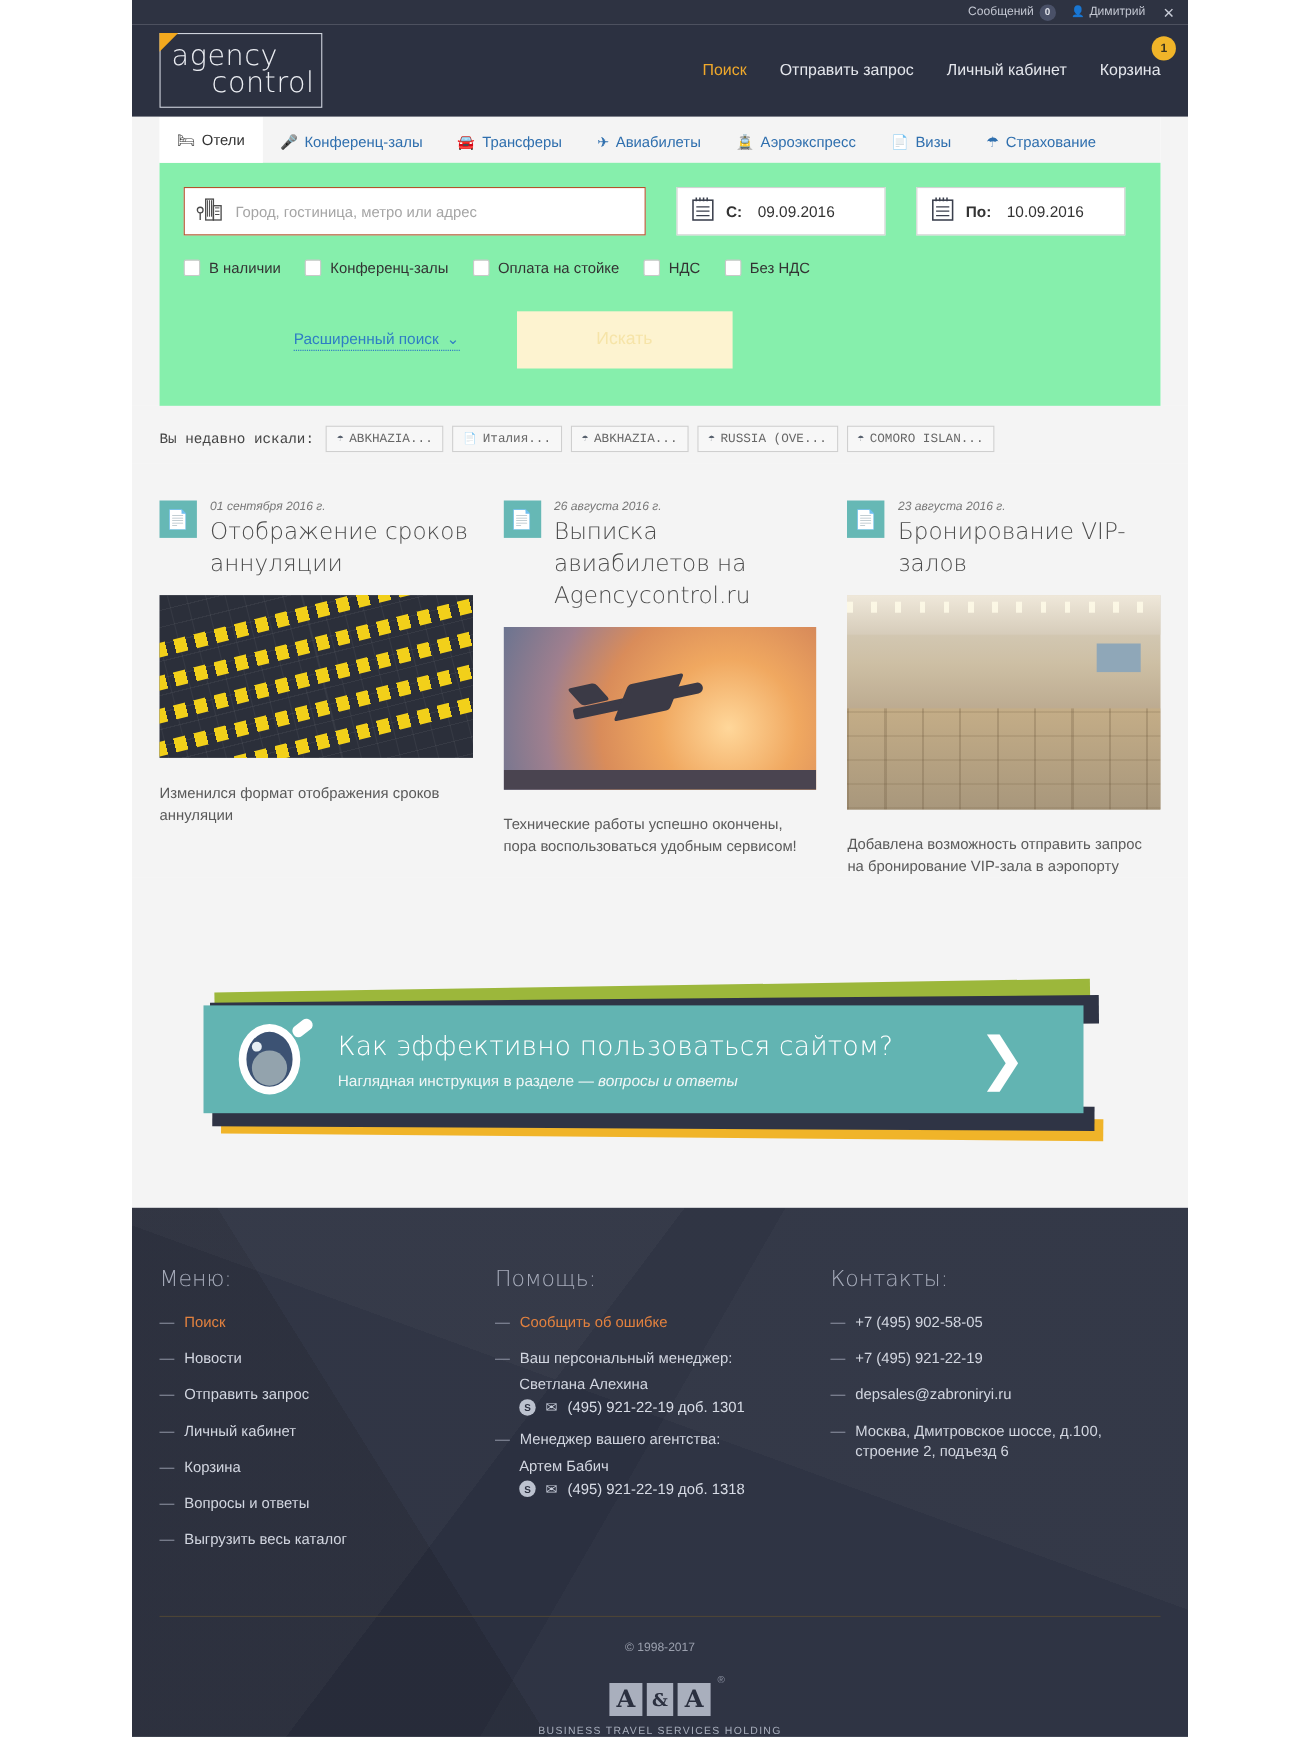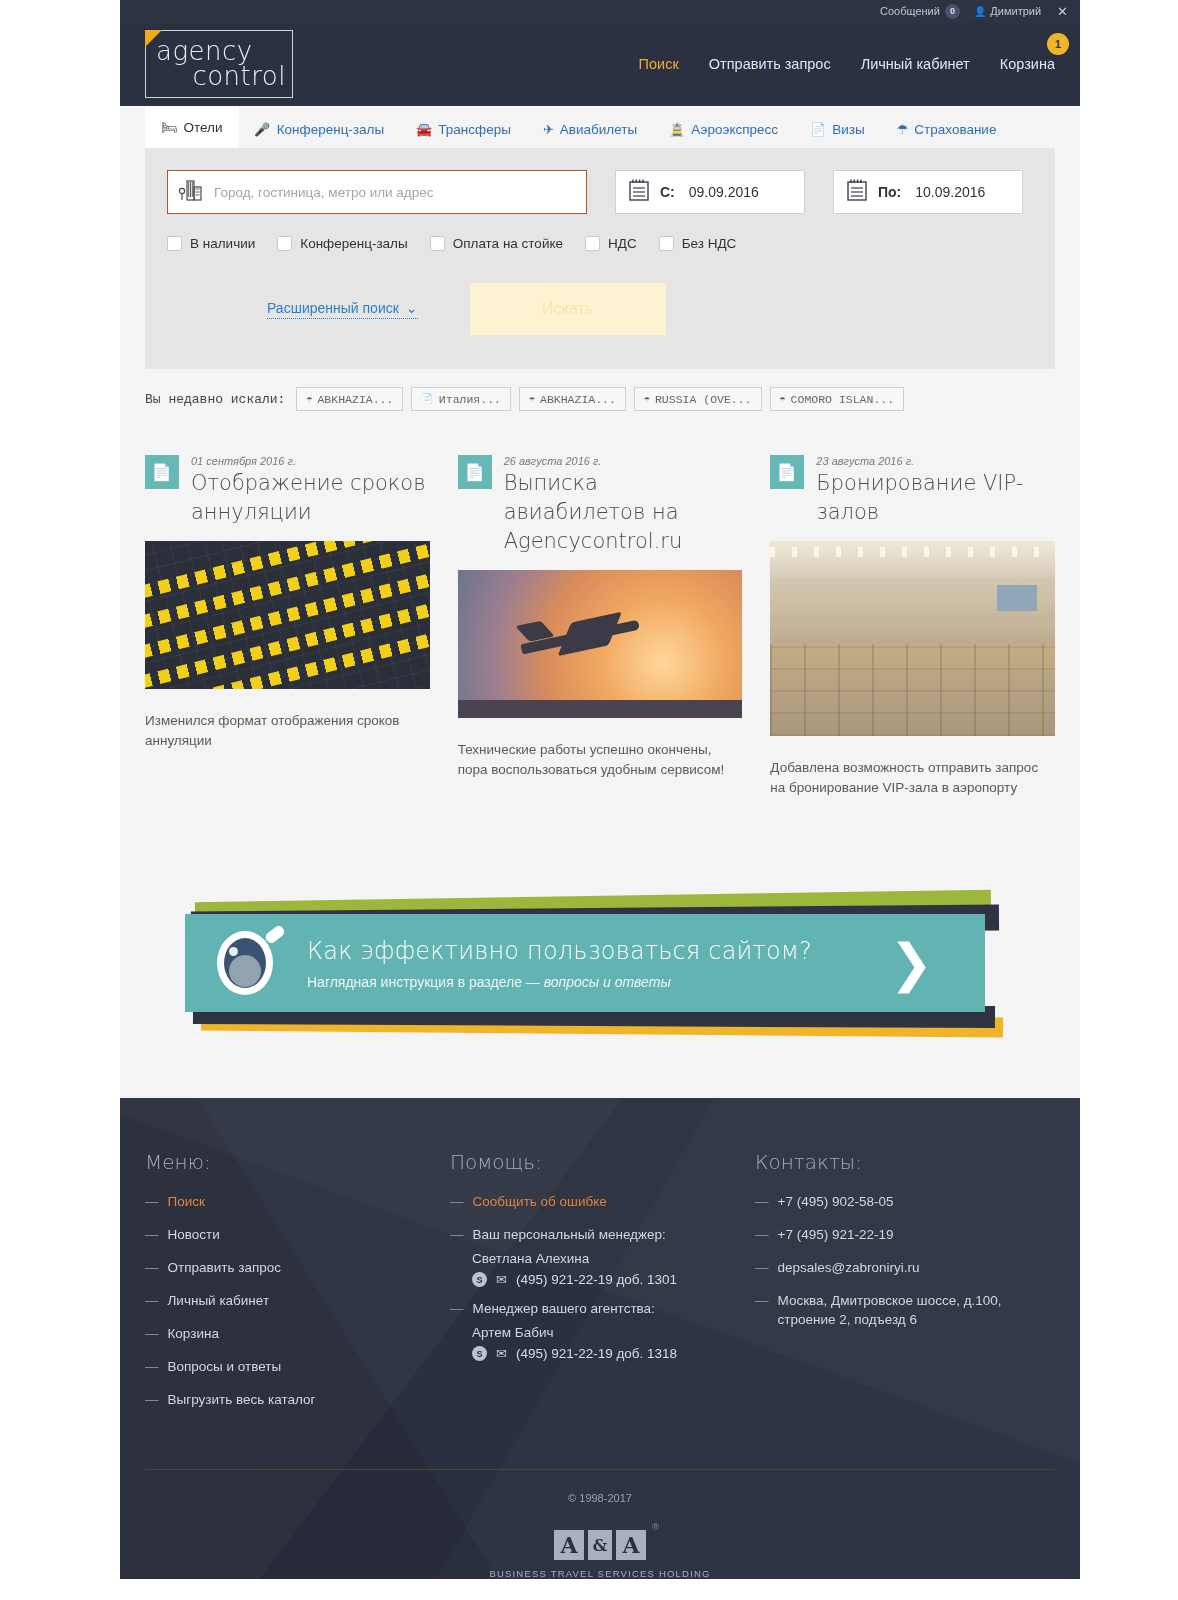--- a/index.html
+++ b/index.html
@@ -75,21 +75,21 @@
   .tabs { display:flex; align-items:flex-end; height:42px; background:#f4f4f4; }
   .tab {
     display:flex; align-items:center; gap:6px;
     padding:0 16px; height:38px; font-size:13.5px;
     color:#2f6fae; cursor:pointer; background:transparent; white-space:nowrap;
   }
   .tab .ticon { font-size:13px; color:#2f6fae; display:inline-flex; }
   .tab.active { background:#fff; color:#333; height:42px; }
   .tab.active .ticon { color:#333; }
 
-  .panel { background:#e5e5e5; padding:22px 22px 34px 22px; }
+  .panel { background:#86efac; padding:22px 22px 34px 22px; }
   .row1 { display:flex; gap:28px; align-items:flex-start; }
   .field-city {
     flex:0 0 420px; height:44px; border:1px solid #b4522c;
     display:flex; align-items:center; padding:0 10px; gap:10px; background:#fff;
   }
   .field-city .placeholder { color:#a5a5a5; font-size:13.5px; }
   .field-date {
     flex:0 0 190px; height:44px; border:1px solid #d2d2d2;
     display:flex; align-items:center; padding:0 12px; gap:10px; background:#fff;
   }

